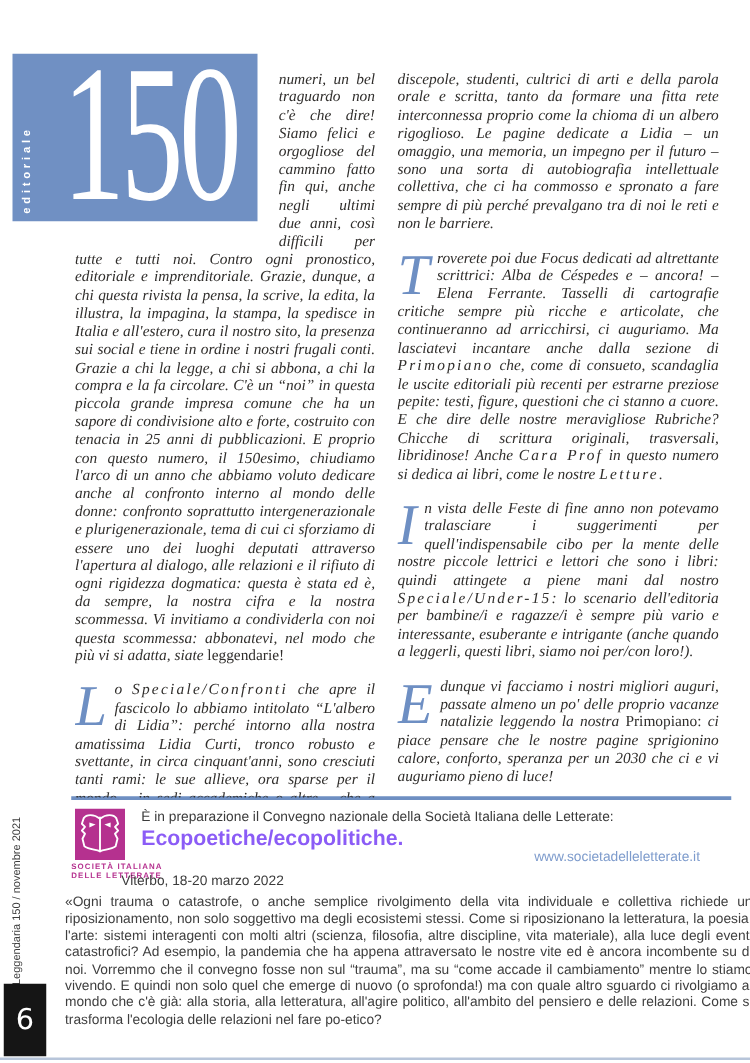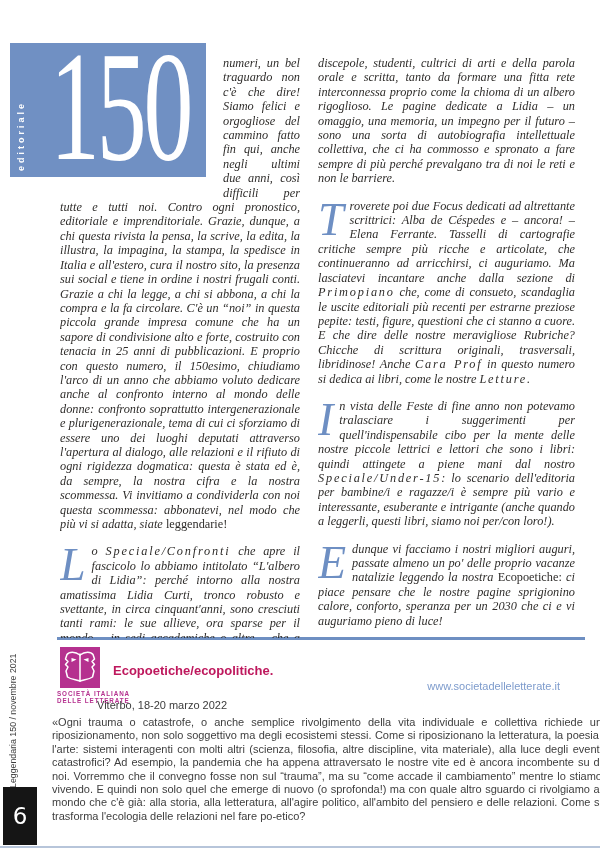--- a/index.html
+++ b/index.html
@@ -35,21 +35,21 @@
   .divider{position:absolute;left:57px;top:637px;width:528px;height:2.5px;background:#6e8fc2;}
   .logo{position:absolute;left:60px;top:647px;width:40px;height:41px;background:#b5318f;}
   .logo svg{display:block;width:40px;height:41px;}
   .logo-caption{position:absolute;left:57px;top:690px;width:80px;
                 color:#b5318f;font-weight:bold;font-size:6.3px;line-height:7px;
                 letter-spacing:0.9px;}
   .logo-caption span{display:block;}
   .ann-intro{position:absolute;left:113px;top:648px;width:470px;
              font-size:11px;color:#3b3b3b;}
   .ann-title{position:absolute;left:113px;top:664px;width:300px;
-             font-size:13px;line-height:13.5px;font-weight:bold;color:#be185d;}
+             font-size:17px;line-height:13.5px;font-weight:bold;color:#8b5cf6;}
   .ann-site{position:absolute;left:400px;top:680px;width:160px;text-align:right;
             font-size:11px;color:#7d9bcc;cursor:pointer;}
   .ann-venue{position:absolute;left:97px;top:699px;font-size:11px;color:#3b3b3b;}
   .quote{position:absolute;left:36px;top:716px;width:550px;
          font-size:11px;line-height:13.4px;color:#3e3e3e;text-align:justify;margin-left:16px;}
 
   
   .spine{position:absolute;left:8px;top:606px;height:182px;
          writing-mode:vertical-rl;transform:rotate(180deg);
          font-size:8.8px;color:#3c3c3c;white-space:nowrap;}
@@ -72,41 +72,42 @@
   <div class="col col1" id="col1">
     <div class="wrap-spacer"></div>
   <p class="para"><span class="sg-i">numeri, un bel traguardo non c'è che dire! Siamo felici e orgogliose del cammino fatto fin qui, anche negli ultimi due anni, così difficili per tutte e tutti noi. Contro ogni pronostico, editoriale e imprenditoriale. Grazie, dunque, a chi questa rivista la pensa, la scrive, la edita, la illustra, la impagina, la stampa, la spedisce in Italia e all'estero, cura il nostro sito, la presenza sui social e tiene in ordine i nostri frugali conti. Grazie a chi la legge, a chi si abbona, a chi la compra e la fa circolare. C'è un “noi” in questa piccola grande impresa comune che ha un sapore di condivisione alto e forte, costruito con tenacia in 25 anni di pubblicazioni. E proprio con questo numero, il 150esimo, chiudiamo l'arco di un anno che abbiamo voluto dedicare anche al confronto interno al mondo delle donne: confronto soprattutto intergenerazionale e plurigenerazionale, tema di cui ci sforziamo di essere uno dei luoghi deputati attraverso l'apertura al dialogo, alle relazioni e il rifiuto di ogni rigidezza dogmatica: questa è stata ed è, da sempre, la nostra cifra e la nostra scommessa. Vi invitiamo a condividerla con noi questa scommessa: abbonatevi, nel modo che più vi si adatta, siate </span><span class="sg-r">leggendarie!</span></p>
       <p class="para"><span class="dropcap">L</span><span class="sg-i">o </span><span class="sg-sp">Speciale/Confronti</span><span class="sg-i"> che apre il fascicolo lo abbiamo intitolato “L'albero di Lidia”: perché intorno alla nostra amatissima Lidia Curti, tronco robusto e svettante, in circa cinquant'anni, sono cresciuti tanti rami: le sue allieve, ora sparse per il mondo – in sedi accademiche o altre – che a loro volta hanno</span></p>
     </div>
 
   <div class="col col2" id="col2">
       <p class="para"><span class="sg-i">discepole, studenti, cultrici di arti e della parola orale e scritta, tanto da formare una fitta rete interconnessa proprio come la chioma di un albero rigoglioso. Le pagine dedicate a Lidia – un omaggio, una memoria, un impegno per il futuro – sono una sorta di autobiografia intellettuale collettiva, che ci ha commosso e spronato a fare sempre di più perché prevalgano tra di noi le reti e non le barriere.</span></p>
       <p class="para"><span class="dropcap">T</span><span class="sg-i">roverete poi due Focus dedicati ad altrettante scrittrici: Alba de Céspedes e – ancora! – Elena Ferrante. Tasselli di cartografie critiche sempre più ricche e articolate, che continueranno ad arricchirsi, ci auguriamo. Ma lasciatevi incantare anche dalla sezione di </span><span class="sg-sp">Primopiano</span><span class="sg-i"> che, come di consueto, scandaglia le uscite editoriali più recenti per estrarne preziose pepite: testi, figure, questioni che ci stanno a cuore. E che dire delle nostre meravigliose Rubriche? Chicche di scrittura originali, trasversali, libridinose! Anche </span><span class="sg-sp">Cara Prof</span><span class="sg-i"> in questo numero si dedica ai libri, come le nostre </span><span class="sg-sp">Letture</span><span class="sg-i">.</span></p>
       <p class="para"><span class="dropcap">I</span><span class="sg-i">n vista delle Feste di fine anno non potevamo tralasciare i suggerimenti per quell'indispensabile cibo per la mente delle nostre piccole lettrici e lettori che sono i libri: quindi attingete a piene mani dal nostro </span><span class="sg-sp">Speciale/Under-15</span><span class="sg-i">: lo scenario dell'editoria per bambine/i e ragazze/i è sempre più vario e interessante, esuberante e intrigante (anche quando a leggerli, questi libri, siamo noi per/con loro!).</span></p>
-      <p class="para"><span class="dropcap">E</span><span class="sg-i">dunque vi facciamo i nostri migliori auguri, passate almeno un po' delle proprio vacanze natalizie leggendo la nostra </span><span class="sg-r">Ecopoetiche:</span><span class="sg-i"> ci piace pensare che le nostre pagine sprigionino calore, conforto, speranza per un 2030 che ci e vi auguriamo pieno di luce!</span></p>
+      <p class="para"><span class="dropcap">E</span><span class="sg-i">dunque vi facciamo i nostri migliori auguri, passate almeno un po' delle proprio vacanze natalizie leggendo la nostra </span><span class="sg-r">Primopiano:</span><span class="sg-i"> ci piace pensare che le nostre pagine sprigionino calore, conforto, speranza per un 2030 che ci e vi auguriamo pieno di luce!</span></p>
     </div>
 
   <div class="divider"></div>
 
   <div class="logo">
     <svg viewBox="0 0 40 41">
       <g stroke="#ffffff" stroke-width="1.5" fill="none" stroke-linejoin="round" stroke-linecap="round">
         <path d="M20 7 L20 34"></path>
         <path d="M20 8 C15 4 9 4.5 7 7.5 L5.5 12 L8 14.5 L5.5 17.5 L8 20 L6 24 L7.5 30 C11 32.5 16 32.5 20 34"></path>
         <path d="M20 8 C25 4 31 4.5 33 7.5 L34.5 12 L32 14.5 L34.5 17.5 L32 20 L34 24 L32.5 30 C29 32.5 24 32.5 20 34"></path>
       </g>
       <path d="M11.5 11 l5 1.5 l-5 2.5 z" fill="#ffffff"></path>
       <path d="M28.5 11 l-5 1.5 l5 2.5 z" fill="#ffffff"></path>
     </svg>
   </div>
   <div class="logo-caption">
     <span>SOCIETÀ ITALIANA</span>
     <span>DELLE LETTERATE</span>
   </div>
 
+  <div class="ann-intro">È in preparazione il Convegno nazionale della Società Italiana delle Letterate:</div>
   <div class="ann-title">
     <div>Ecopoetiche/ecopolitiche.</div>
   </div>
   <div class="ann-site">www.societadelleletterate.it</div>
   <div class="ann-venue">Viterbo, 18-20 marzo 2022</div>
 
   <div class="quote">«Ogni trauma o catastrofe, o anche semplice rivolgimento della vita individuale e collettiva richiede un riposizionamento, non solo soggettivo ma degli ecosistemi stessi. Come si riposizionano la letteratura, la poesia, l'arte: sistemi interagenti con molti altri (scienza, filosofia, altre discipline, vita materiale), alla luce degli eventi catastrofici? Ad esempio, la pandemia che ha appena attraversato le nostre vite ed è ancora incombente su di noi. Vorremmo che il convegno fosse non sul “trauma”, ma su “come accade il cambiamento” mentre lo stiamo vivendo. E quindi non solo quel che emerge di nuovo (o sprofonda!) ma con quale altro sguardo ci rivolgiamo al mondo che c'è già: alla storia, alla letteratura, all'agire politico, all'ambito del pensiero e delle relazioni. Come si trasforma l'ecologia delle relazioni nel fare po-etico?</div>
 
   <div class="spine">Leggendaria 150 / novembre 2021</div>
   <div class="pagenum-box">

